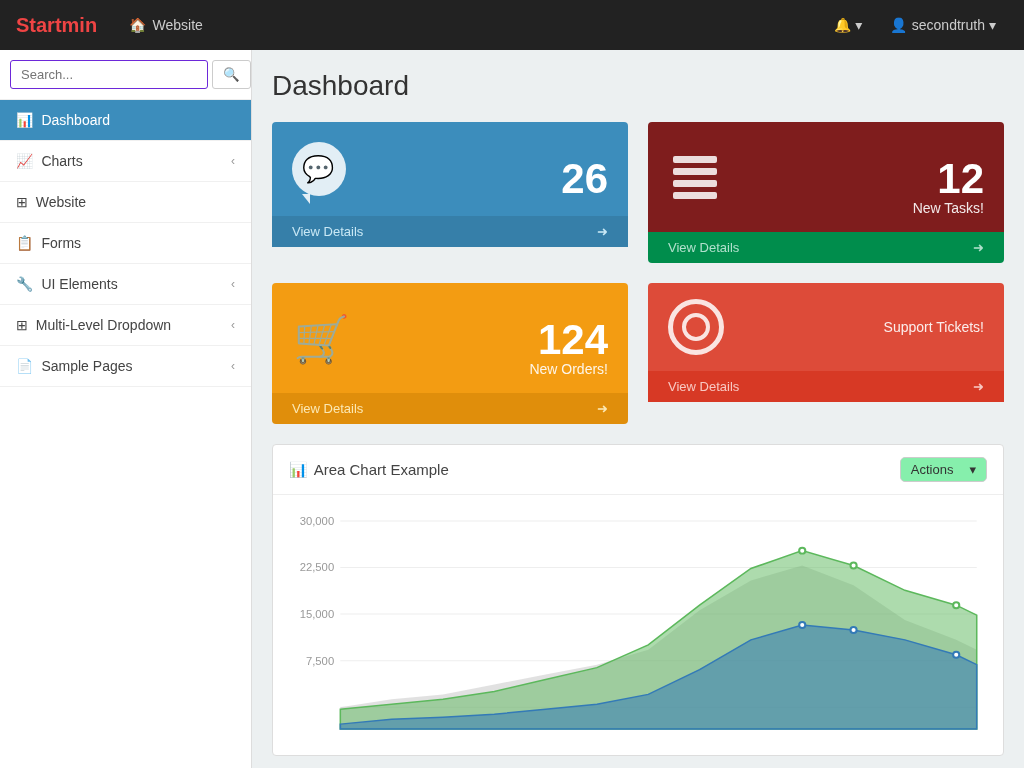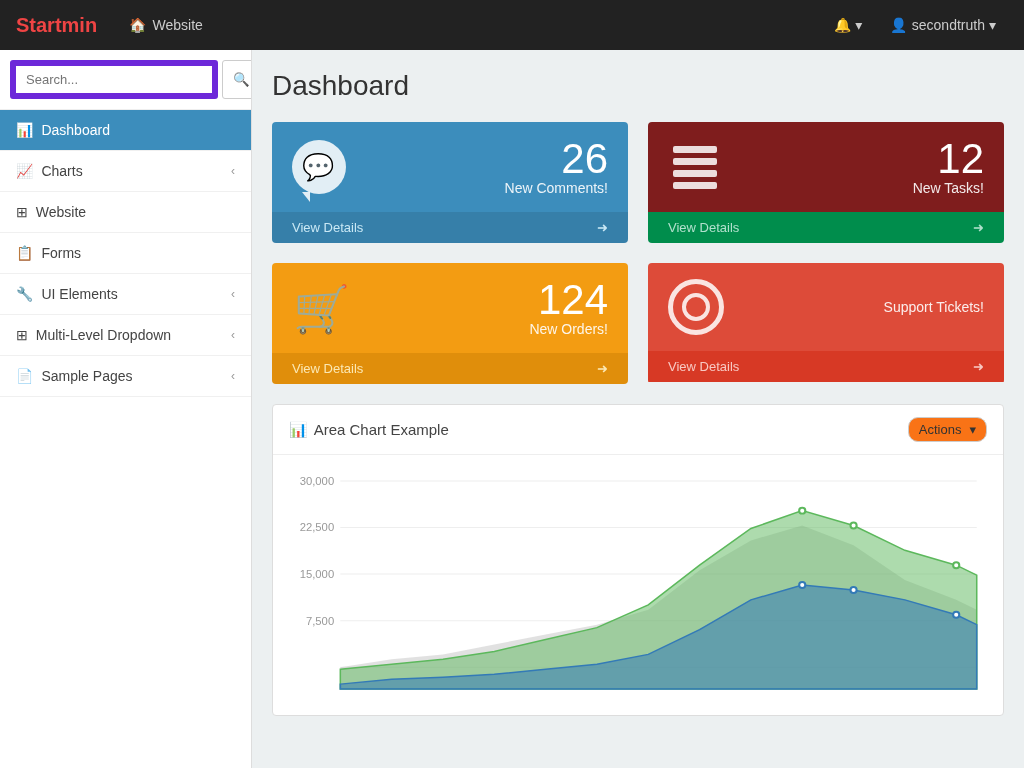--- a/index.html
+++ b/index.html
@@ -68,21 +68,21 @@
       overflow-y: auto;
     }
     .sidebar-search {
       padding: 10px;
       border-bottom: 1px solid #eee;
       display: flex;
       gap: 4px;
     }
     .sidebar-search input {
       flex: 1;
-      border: 6px solid #6d28d9;
+      border: 1px solid #6d28d9;
       border-radius: 3px;
       padding: 6px 10px;
       font-size: 13px;
       outline: none;
     }
     .sidebar-search button {
       background: #fff;
       border: 1px solid #ccc;
       border-radius: 3px;
       padding: 6px 10px;
@@ -155,22 +155,23 @@
       width: 60px;
       text-align: center;
     }
     .widget-info {
       flex: 1;
       text-align: right;
       color: #fff;
     }
     .widget-number {
       font-size: 42px;
-      font-weight: 400;
+      font-weight: 700;
       line-height: 1;
+      margin-top: 20px;
     }
     .widget-label {
       font-size: 14px;
       opacity: 0.9;
     }
     .widget-footer {
       padding: 8px 20px;
       font-size: 13px;
       cursor: pointer;
       display: flex;
@@ -205,29 +206,29 @@
       justify-content: space-between;
     }
     .chart-title {
       font-size: 15px;
       color: #444;
       display: flex;
       align-items: center;
       gap: 6px;
     }
     .actions-btn {
-      background: #f97316;
+      background: #86efac;
       border: 1px solid #ccc;
-      border-radius: 10px;
+      border-radius: 5px;
       padding: 4px 10px;
       font-size: 13px;
       cursor: pointer;
       display: flex;
       align-items: center;
-      gap: 8px;
+      gap: 16px;
       color: #333;
     }
     .chart-body {
       padding: 16px;
       height: 260px;
       position: relative;
     }
 
     
     .chart-svg {
@@ -396,21 +397,20 @@
 
     <div class="widgets-row">
 
       <div class="widget-card widget-blue">
         <div class="widget-body">
           <div class="chat-bubble">
             <span class="chat-inner">💬</span>
           </div>
           <div class="widget-info">
             <div class="widget-number">26</div>
-            <div class="widget-label">New Comments!</div>
           </div>
         </div>
         <div class="widget-footer">
           <span>View Details</span>
           <span>➜</span>
         </div>
       </div>
 
       <div class="widget-card widget-green">
         <div class="widget-body">

